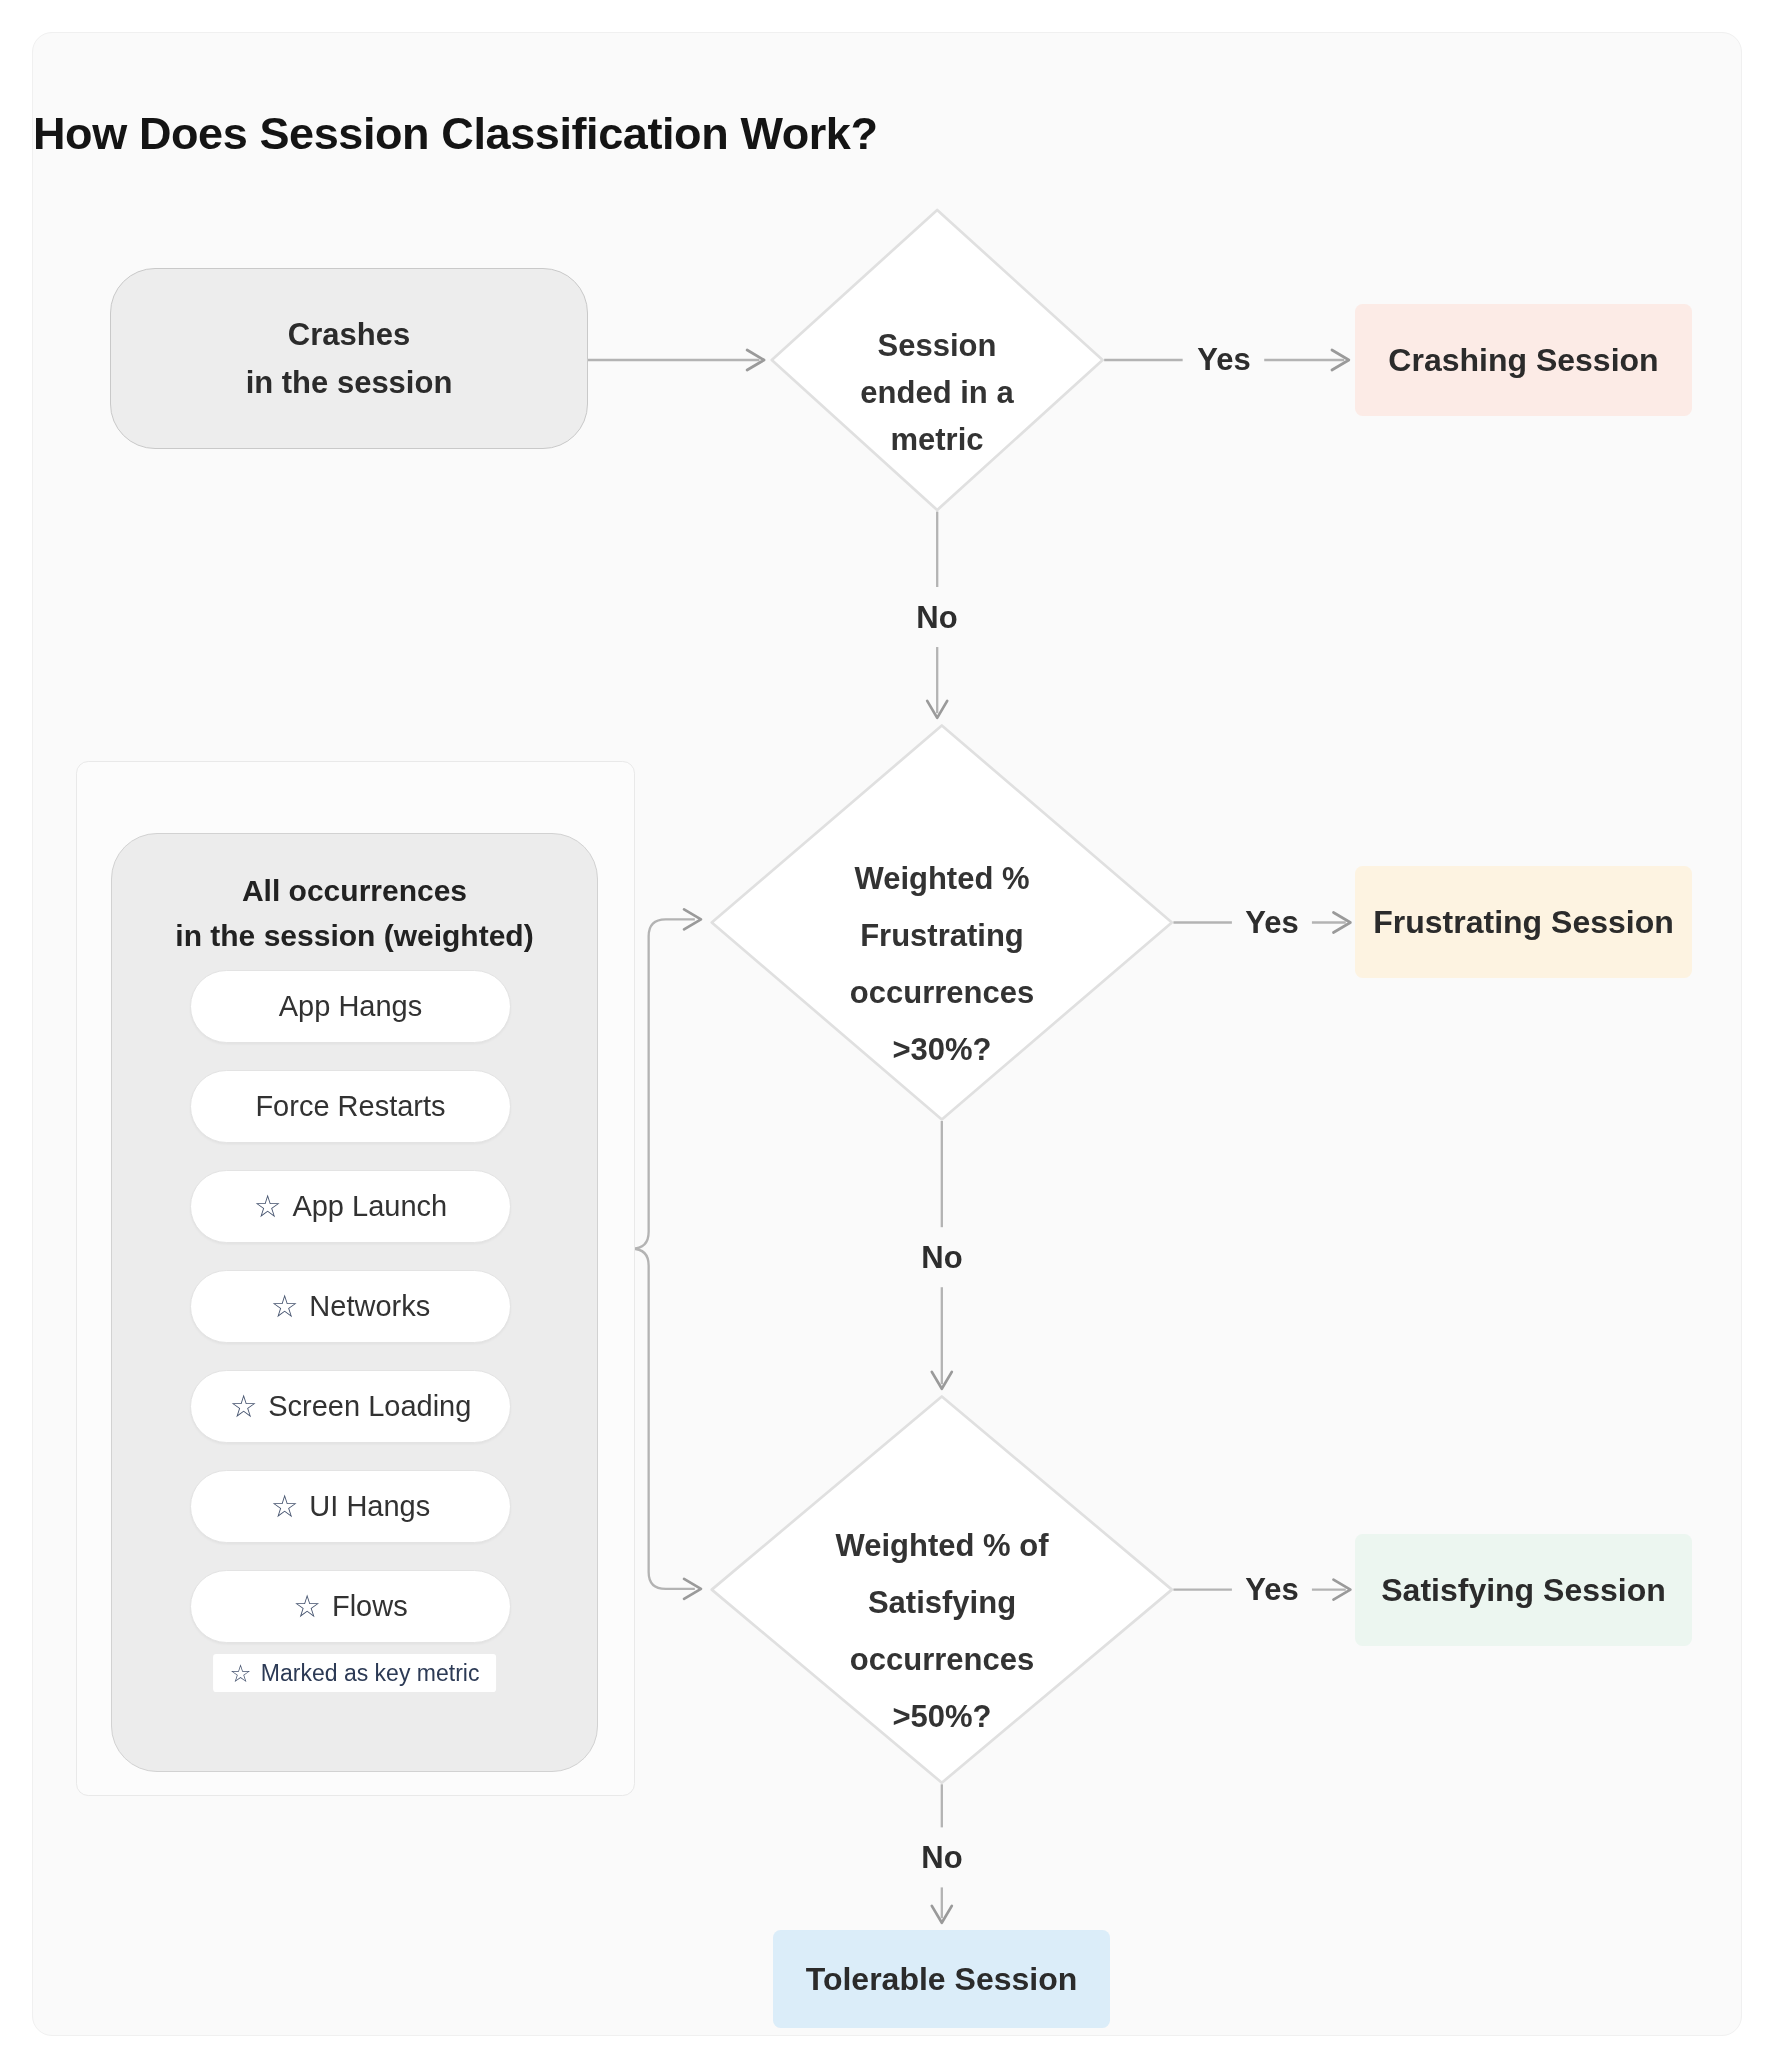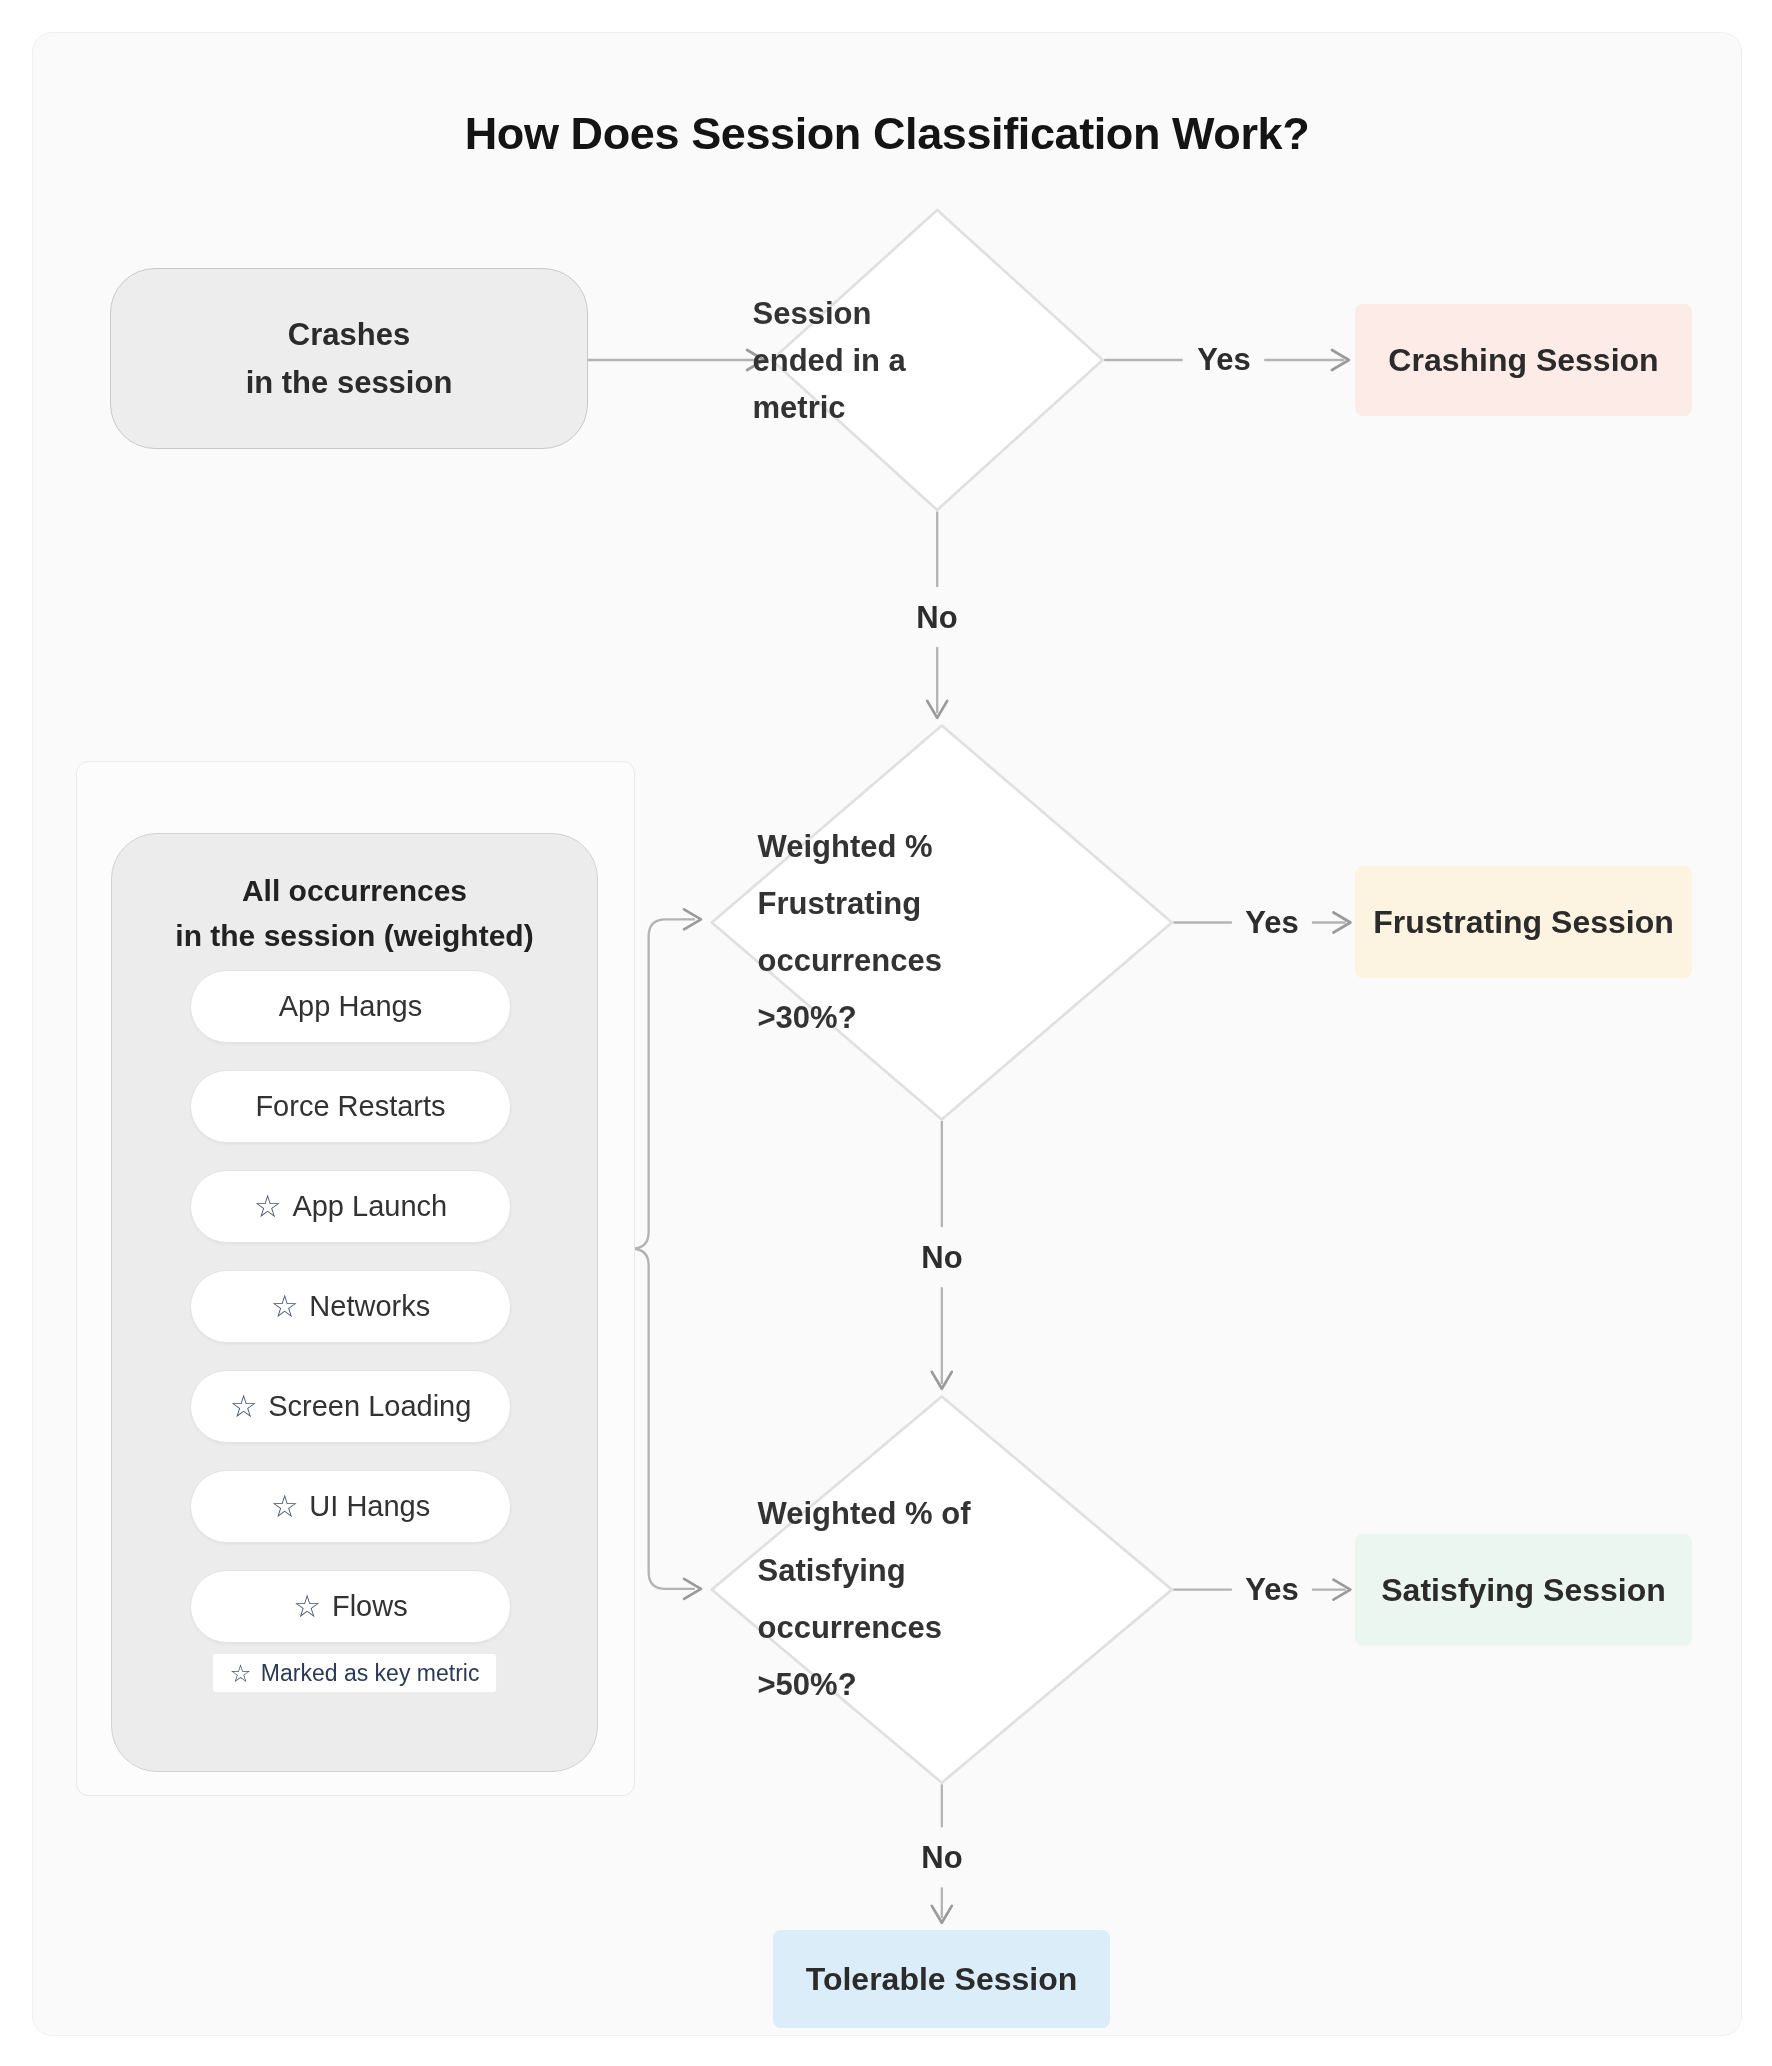--- a/index.html
+++ b/index.html
@@ -5,37 +5,37 @@
   html,body{margin:0;padding:0;background:#ffffff;}
   .stage{
     position:relative;width:1773px;height:2066px;
     font-family:"Liberation Sans", sans-serif;color:#2d2d2d;overflow:hidden;
   }
   .card{
     position:absolute;left:32px;top:32px;width:1708px;height:2002px;
     background:#fafafa;border:1.5px solid #f0f0f0;border-radius:20px;
   }
   .title{
-    position:absolute;left:0;top:75px;width:100%;text-align:center;
+    position:absolute;left:0;top:75px;width:100%;
     font-size:45px;font-weight:600;color:#141414;letter-spacing:-0.4px;
   }
   svg.edges{position:absolute;left:0;top:0;width:1773px;height:2066px;}
   .edge-line{stroke:#b3b3b3;stroke-width:3;fill:none;}
   .edge-head{stroke:#9a9a9a;stroke-width:3.5;fill:none;stroke-linecap:round;stroke-linejoin:round;}
   .diamond{fill:#ffffff;stroke:#e0e0e0;stroke-width:3.5;stroke-linejoin:round;}
 
   .node-source{
     position:absolute;left:77px;top:235px;width:476px;height:179px;
     background:#ededed;border:1.9px solid #c9c9c9;border-radius:45px;
     display:flex;flex-direction:column;align-items:center;justify-content:center;
     font-size:31px;font-weight:700;line-height:48px;color:#2b2b2b;text-align:center;
   }
   .dtext{
-    position:absolute;transform:translate(-50%,-50%);width:369px;text-align:left;
-    font-weight:700;color:#333333;
+    position:absolute;transform:translate(-50%,-50%);width:369px;text-align:center;
+    font-weight:700;color:#333333;margin-top:32px;
   }
   .dtext.d1{left:904px;top:327px;font-size:31px;line-height:47px;}
   .dtext.d2{left:909px;top:899px;font-size:31px;line-height:57px;}
   .dtext.d3{left:909px;top:1566px;font-size:31px;line-height:57px;}
 
   .branch-label{
     position:absolute;transform:translate(-50%,-50%);
     font-size:31px;font-weight:700;color:#2d2d2d;
   }
   .result{

